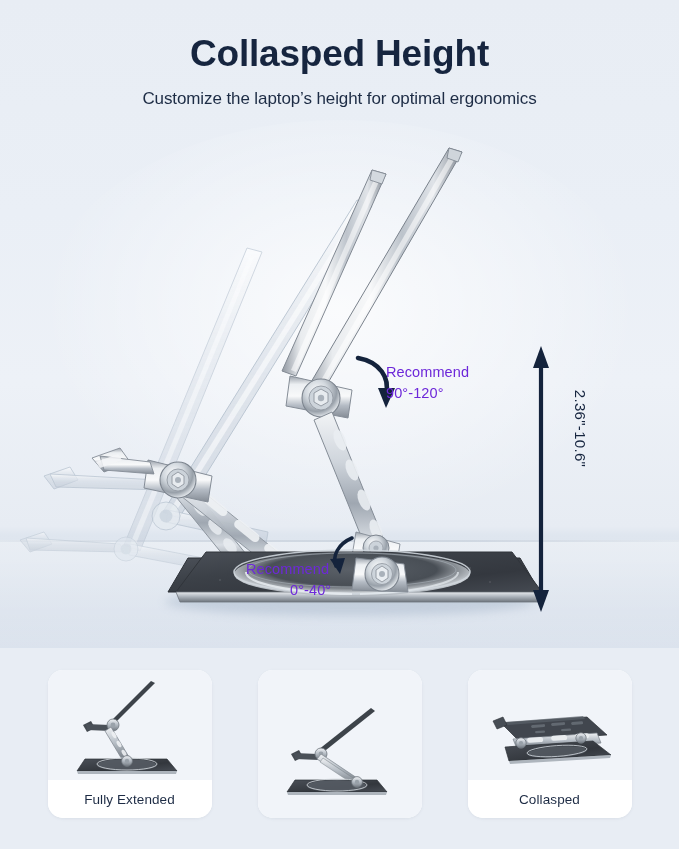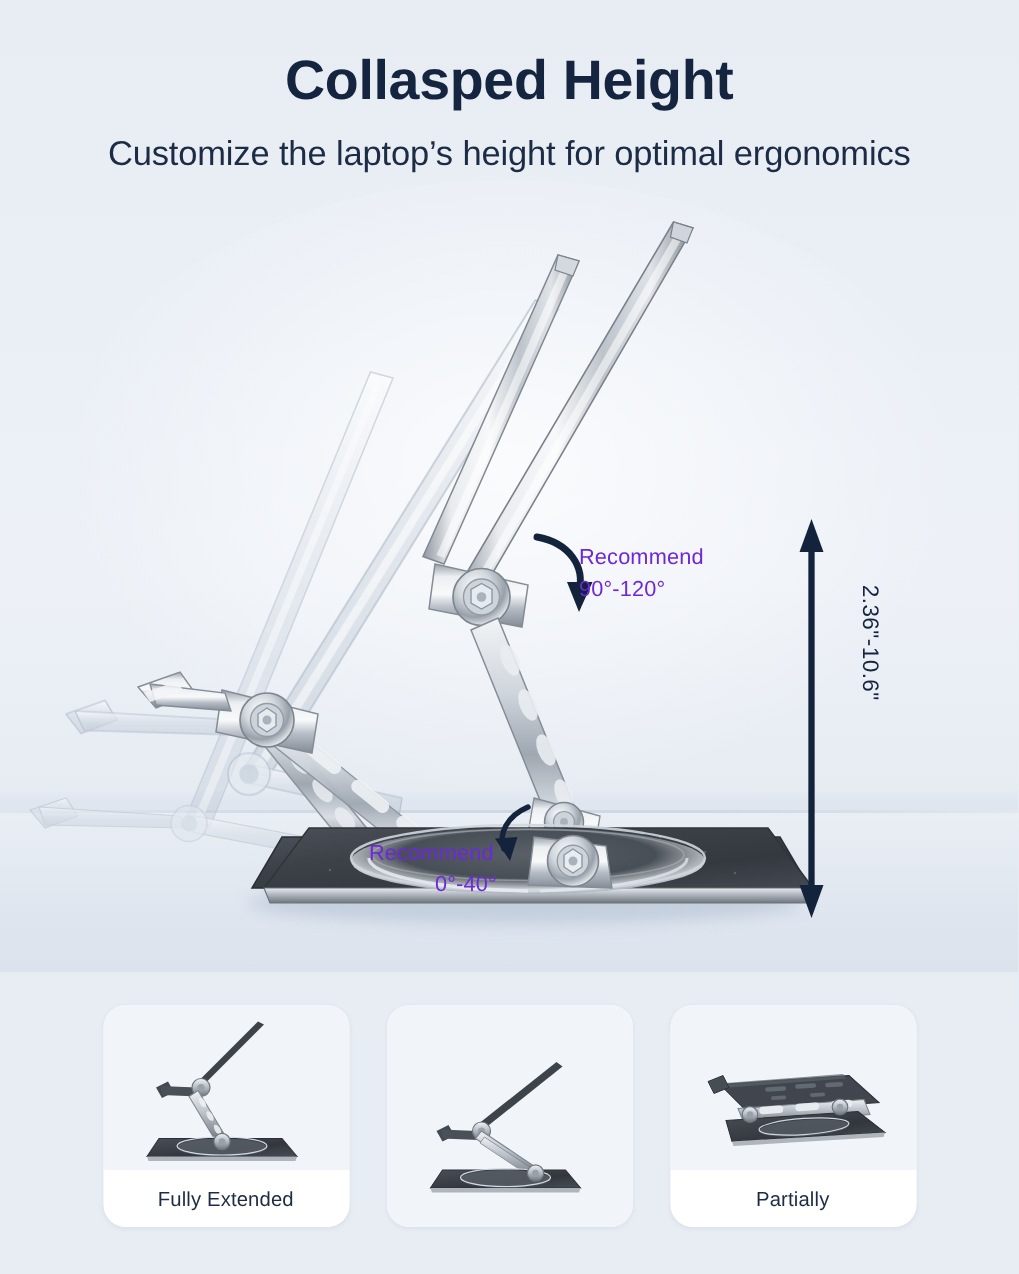--- a/index.html
+++ b/index.html
@@ -22,21 +22,21 @@
     background:linear-gradient(180deg,rgba(255,255,255,.35),rgba(255,255,255,0));}
   .bottom-band{position:absolute;left:0;right:0;top:648px;height:201px;background:#e8edf4;}
 
   
   .header{position:absolute;left:0;right:0;top:34px;text-align:center;}
   .title{
     font-size:37px;font-weight:bold;letter-spacing:-.2px;
     color:#16253f;line-height:1.1;margin:0;
   }
   .subtitle{
-    font-size:23px;font-weight:normal;color:#1d2c45;
+    font-size:17px;font-weight:normal;color:#1d2c45;
     margin:14px 0 0 0;line-height:1.2;letter-spacing:-.1px;
   }
 
   
   .stage{position:absolute;left:0;top:140px;width:679px;height:490px;}
   .stage svg{display:block;}
 
   
   .annot{position:absolute;color:#6d28d9;font-size:14.5px;line-height:1.45;white-space:pre-line;letter-spacing:.1px;}
   .annot-top{left:386px;top:362px;}
@@ -45,21 +45,21 @@
 
   
   .dim-label{
     position:absolute;left:520px;top:420px;width:120px;
     transform:rotate(90deg);transform-origin:50% 50%;
     text-align:center;font-size:15px;color:#16253f;letter-spacing:.3px;
   }
 
   
   .cards{position:absolute;left:0;top:670px;width:679px;height:150px;
-    display:flex;justify-content:center;gap:25px;}
+    display:flex;justify-content:center;gap:46px;}
   .card{
     width:164px;height:148px;border-radius:15px;overflow:hidden;
     background:#ffffff;display:flex;flex-direction:column;
     box-shadow:0 1px 3px rgba(120,135,160,.12);
   }
   .card-img{flex:1 1 auto;background:#f1f4f9;display:flex;align-items:center;justify-content:center;}
   .card-img svg{display:block;}
   .card-label{
     height:38px;flex:0 0 38px;background:#ffffff;
     display:flex;align-items:center;justify-content:center;
@@ -404,17 +404,17 @@
           <path d="M34,88 L136,82 L135,85 L35,91 Z" fill="#aeb5bd"></path>
           <ellipse cx="82" cy="79" rx="30" ry="5.4" fill="#565c64" opacity=".8" transform="rotate(-4 82 79)"></ellipse>
           <ellipse cx="82" cy="78" rx="30" ry="5.4" fill="none" stroke="#d0d6dc" stroke-width=".8" transform="rotate(-4 82 78)"></ellipse>
 
           <circle cx="46" cy="70" r="5.2" fill="url(#cMet)" stroke="#6f767e" stroke-width=".8"></circle>
           <circle cx="46" cy="70" r="2.1" fill="#98a0a8"></circle>
           <circle cx="106" cy="65" r="5.2" fill="url(#cMet)" stroke="#6f767e" stroke-width=".8"></circle>
           <circle cx="106" cy="65" r="2.1" fill="#98a0a8"></circle>
         </svg>
       </div>
-      <div class="card-label">Partially</div>
+      <div class="card-label">Collasped</div>
     </div>
 
   </div>
 </div>
 
 </body></html>

